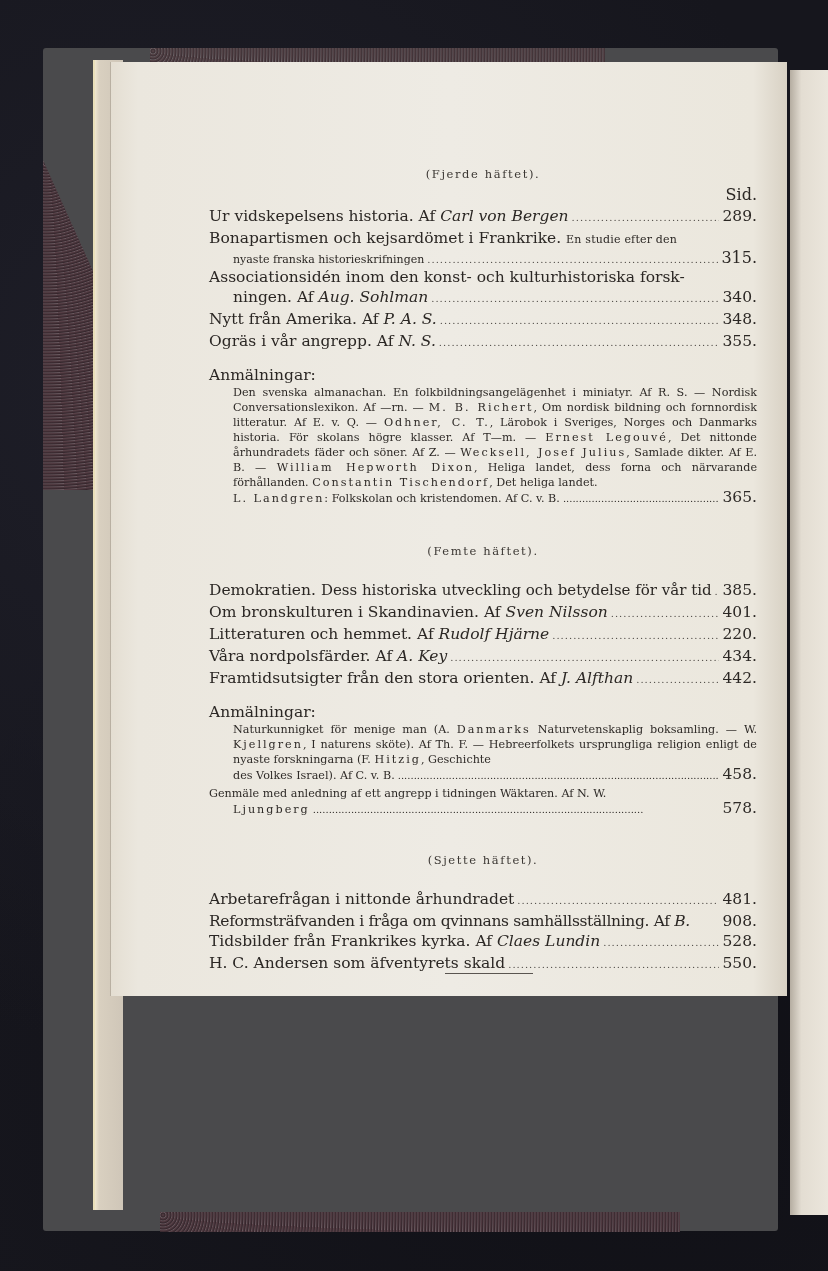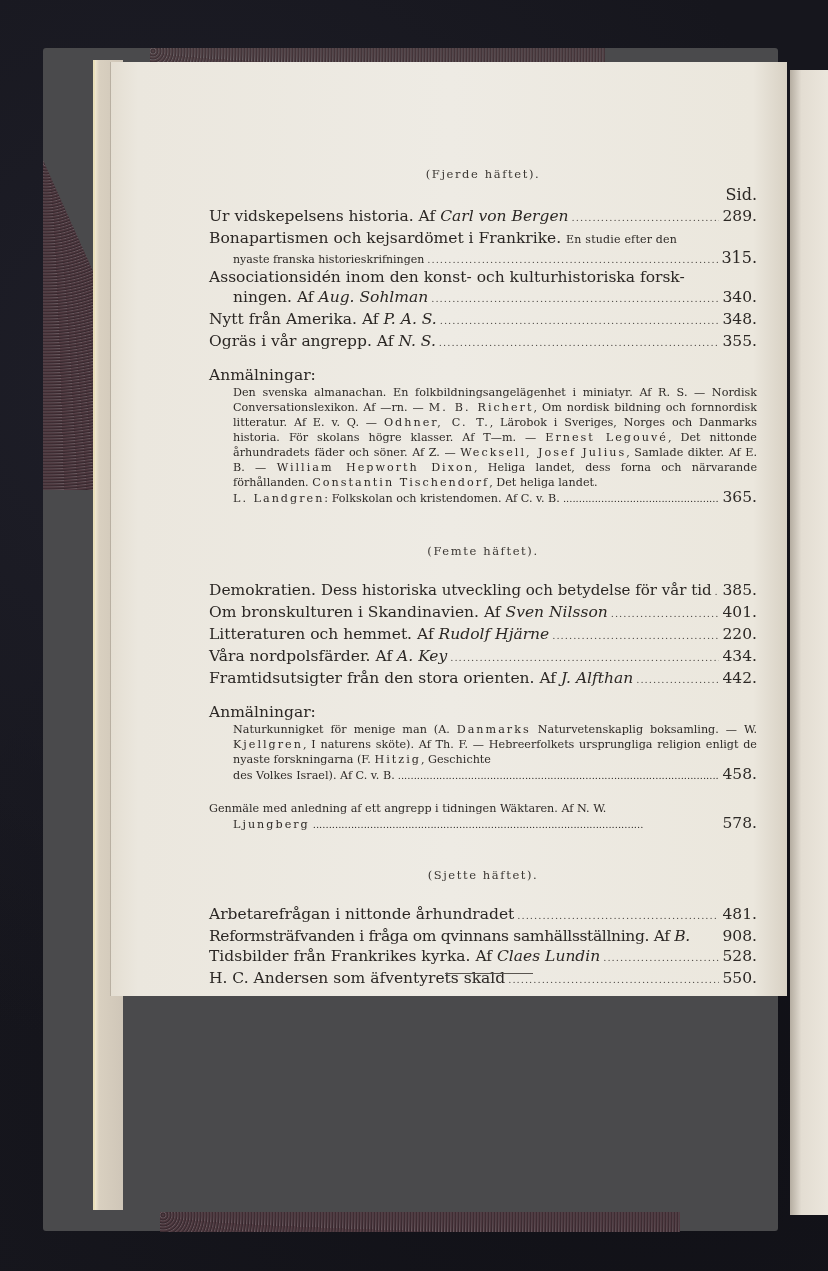--- a/index.html
+++ b/index.html
@@ -196,21 +196,21 @@
       <div class="reviews-label">Anmälningar:</div>
       <div class="review-block">
         <span>Naturkunnigket för menige man (A. </span><span class="sp">Danmarks</span><span> Naturvetenskaplig boksamling. — W. </span><span class="sp">Kjellgren</span><span>, I naturens sköte). Af Th. F. — Hebreerfolkets ursprungliga religion enligt de nyaste forskningarna (F. </span><span class="sp">Hitzig</span><span>, Geschichte</span>
         <div class="last">
           <span>des Volkes Israel). Af C. v. B.</span>
           <span class="dots"></span>
           <span class="page-no">458.</span>
         </div>
       </div>
 
-      <div class="review-block" style="padding-left:0;margin-top:18px">
+      <div class="review-block" style="padding-left:0;margin-top:3px">
         <div>Genmäle med anledning af ett angrepp i tidningen Wäktaren. Af N. W.</div>
         <div class="last" style="padding-left:24px">
           <span class="sp">Ljungberg</span>
           <span class="dots"></span>
           <span class="page-no">578.</span>
         </div>
       </div>
     </div>
 
     <div style="height:36px"></div>

